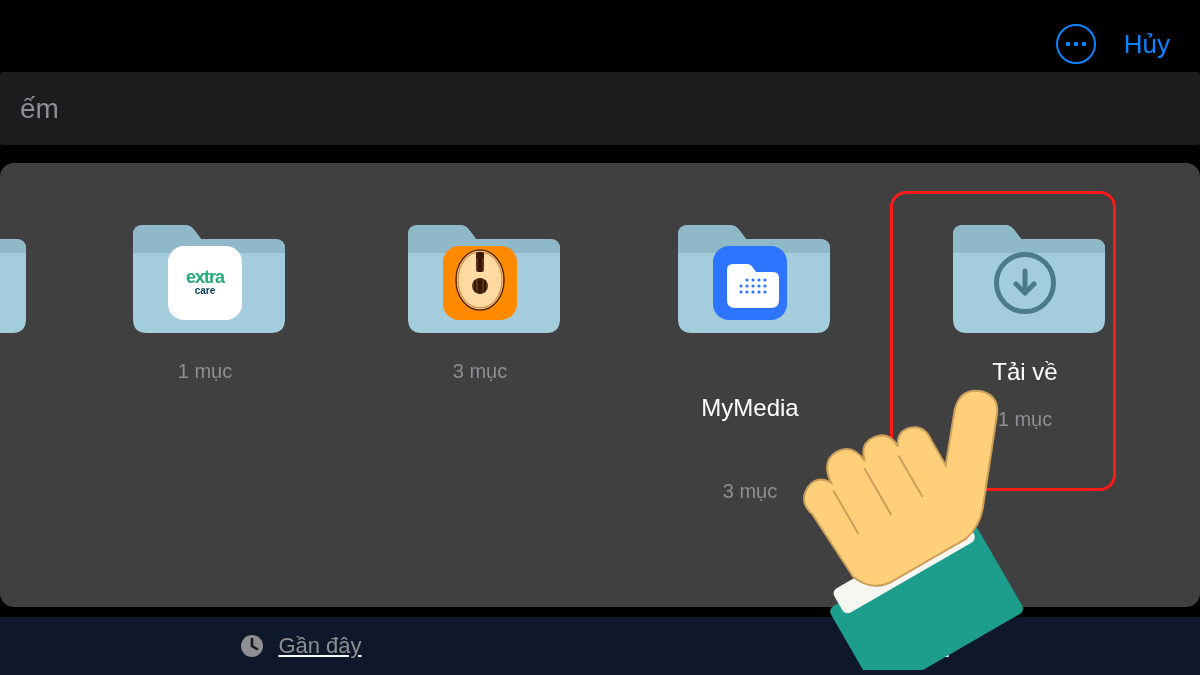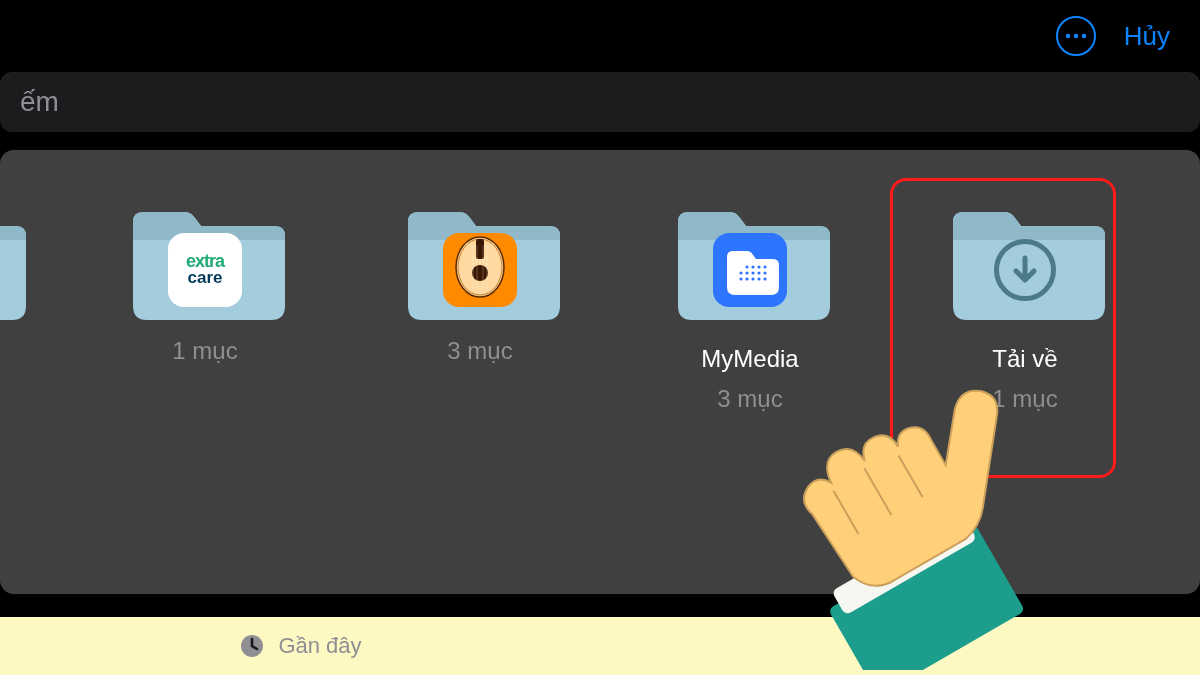--- a/index.html
+++ b/index.html
@@ -18,21 +18,21 @@
     justify-content: center;
   }
   .title {
     font-size: 30px;
     font-weight: 600;
     color: #fff;
   }
   .header-actions {
     position: absolute;
     right: 30px;
-    top: 0;
+    top: 8px;
     height: 100%;
     display: flex;
     align-items: center;
     gap: 28px;
     justify-content: space-between;
   }
   .more-btn {
     width: 40px; height: 40px;
     border: 2.5px solid #0a84ff;
     border-radius: 50%;
@@ -41,23 +41,23 @@
     cursor: pointer;
   }
   .more-btn svg { width: 22px; height: 6px; }
   .cancel {
     color: #0a84ff;
     font-size: 26px;
     cursor: pointer;
   }
   .search-bar {
     margin: 0 0 18px 0;
-    height: 60px;
+    height: 73px;
     background: #1c1c1e;
-    border-radius: 12px;
+    border-radius: 3px;
     display: flex;
     align-items: center;
     padding: 0 20px;
   }
   .search-text {
     color: #8e8e93;
     font-size: 28px;
   }
   .content {
     background: #404040;
@@ -108,41 +108,42 @@
   }
   .folder-name {
     margin-top: 18px;
     font-size: 24px;
     color: #fff;
     text-align: center;
     line-height: 1.25;
     max-width: 220px;
   }
   .folder-sub {
-    margin-top: 11px;
-    font-size: 24px;
+    margin-top: 21px;
+    font-size: 20px;
     color: #8e8e93;
   }
   
   .f0 { width: 40px; flex: 0 0 40px; }
   .f1 { flex: 0 0 250px; margin-left: 40px;}
   .f2 { flex: 0 0 260px; margin-left: 20px;}
-  .f3 { flex: 0 0 240px; margin-left: 20px;}
+  .f3 { flex: 0 0 240px; margin-left: 20px; gap: 36px;}
   .f4 { flex: 0 0 230px; margin-left: 40px;}
   .highlight-box {
     position: absolute;
     border: 3px solid #ff1a1a;
     border-radius: 16px;
   }
   .bottom-bar {
     position: absolute;
     left: 0; right: 0; bottom: 0;
     height: 58px;
-    background: #fef9c3;
-    display: flex;
+    background: #0f172a;
+    display: flex;
+    text-decoration: underline;
   }
   .tab {
     flex: 1;
     display: flex;
     align-items: center;
     justify-content: center;
     gap: 12px;
     font-size: 22px;
     cursor: pointer;
   }
@@ -150,21 +151,21 @@
   .tab.active { color: #0a84ff; }
   .tab .ico { width: 28px; height: 28px; display:flex; align-items:center; justify-content:center;}
   
   .hand {
     position: absolute;
     pointer-events: none;
   }
   
   .extracare-thumb { background:#fff; color:#005380; font-size:16px; flex-direction:column; line-height:0.95;}
   .extracare-thumb .l1{ color:#2a7; font-size:18px; font-weight:800; letter-spacing:-1px;}
-  .extracare-thumb .l2{ color:#003a5a; font-size:17px; font-weight:800; letter-spacing:0px;}
+  .extracare-thumb .l2{ color:#003a5a; font-size:10px; font-weight:800; letter-spacing:0px;}
   
   .gb-thumb { background:#ff8a00; }
   
   .mm-thumb { background:#2d75ff; }
   
   .dl-circle {
     position:absolute;
     left:50%; top:56%;
     transform: translate(-50%,-50%);
     width: 62px; height: 62px;

